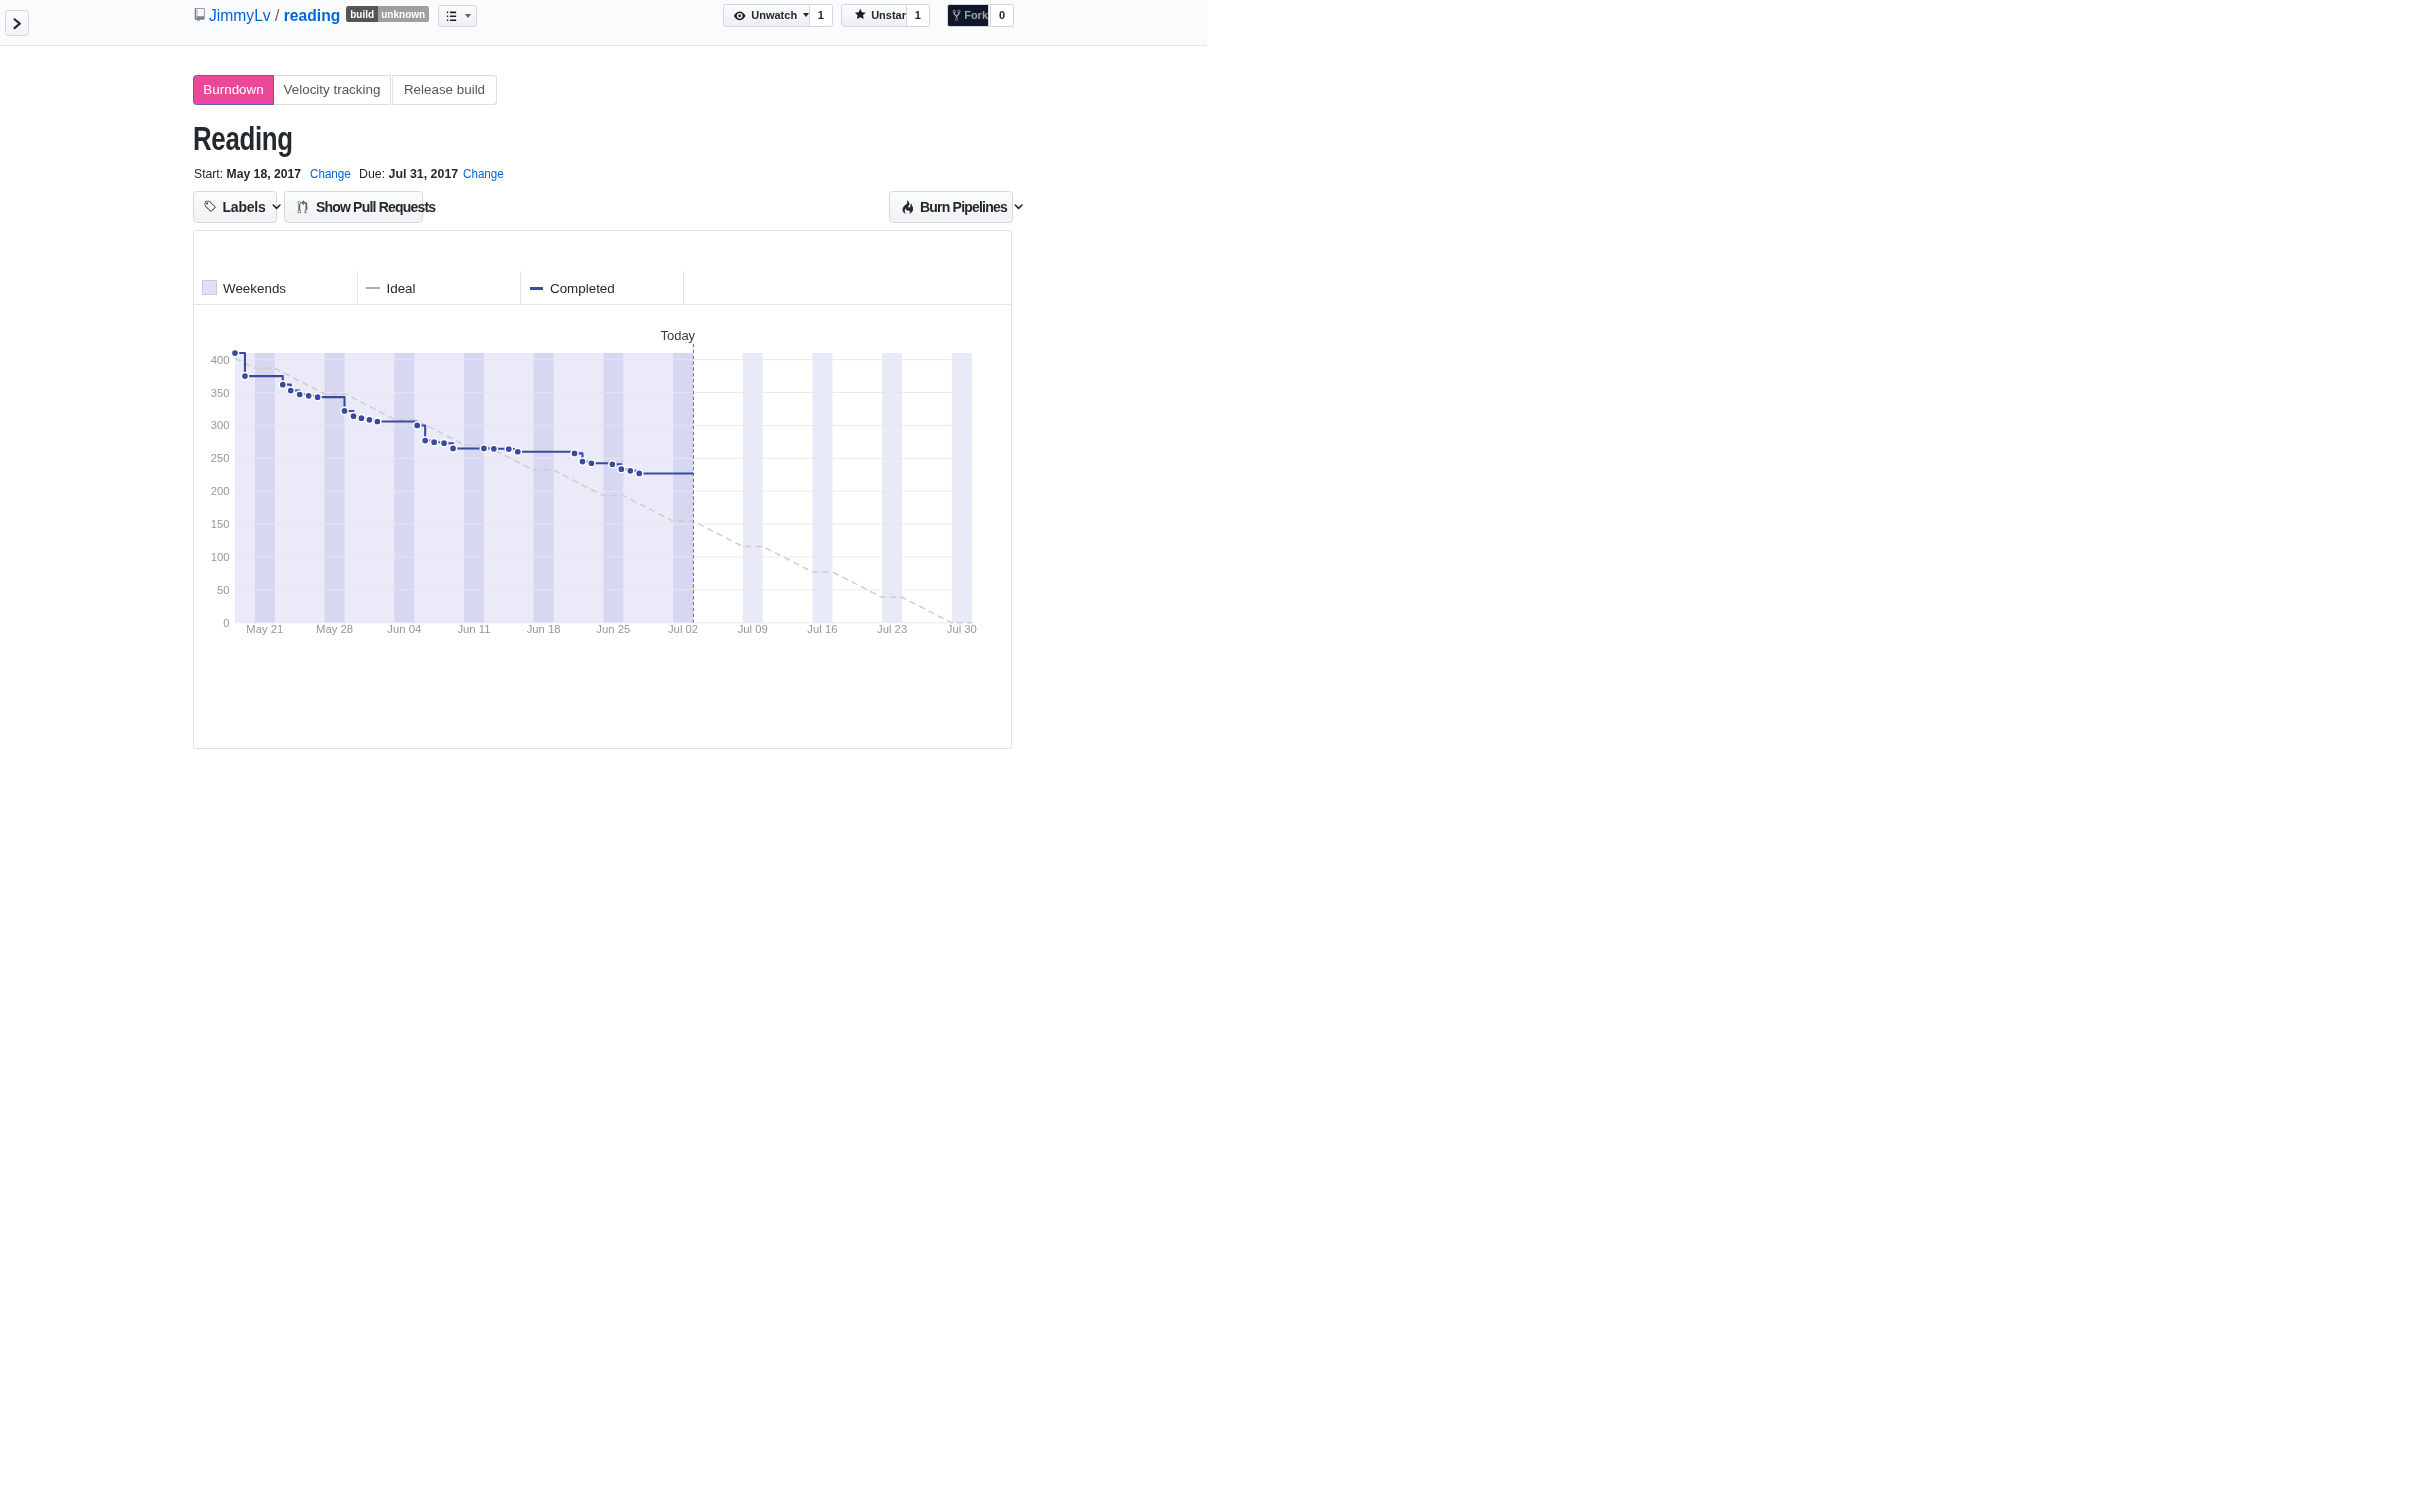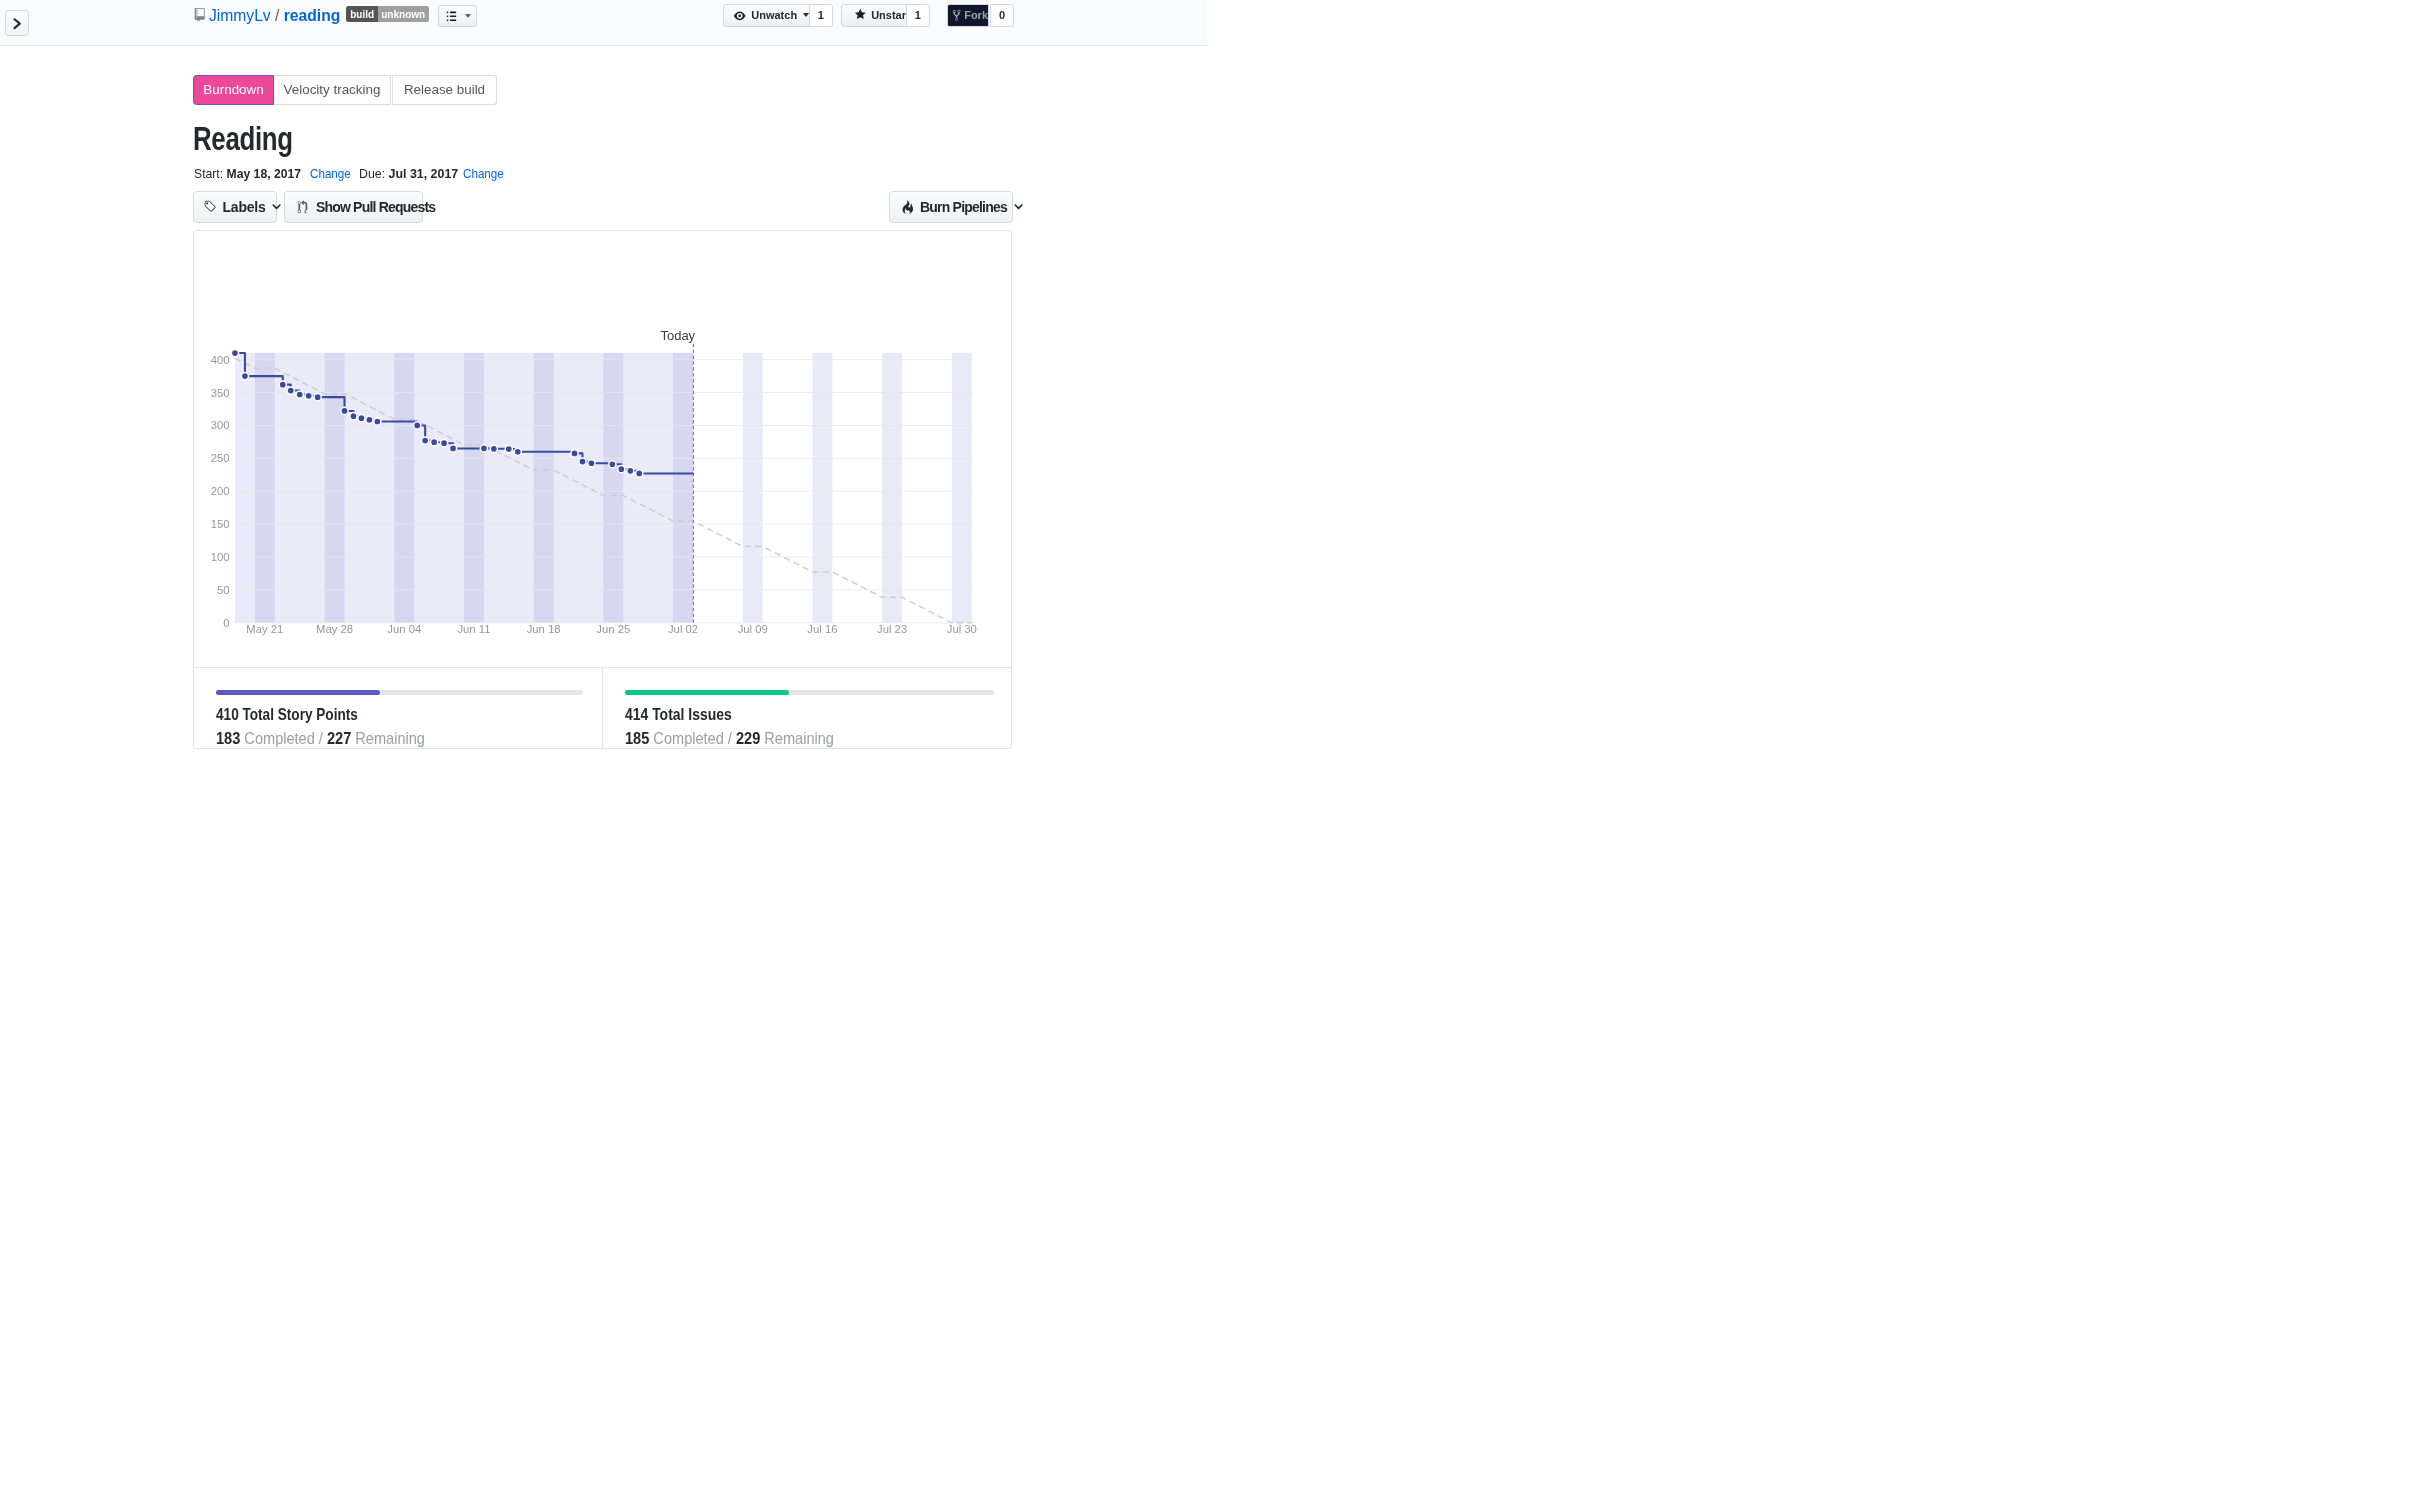--- a/index.html
+++ b/index.html
@@ -100,34 +100,35 @@
     <svg style="margin-right:6.7px" width="11.7" height="14.2" viewBox="0 0 12 16">
         <path fill-rule="evenodd" fill="#24292e" d="M5.05.31c.81 2.17.41 3.38-.52 4.31C3.55 5.67 1.98 6.45.9 7.98c-1.45 2.05-1.7 6.53 3.53 7.7-2.2-1.16-2.67-4.52-.3-6.61-.61 2.03.53 3.33 1.94 2.86 1.39-.47 2.3.53 2.27 1.67-.02.78-.31 1.44-1.13 1.81 3.42-.59 4.78-3.42 4.78-5.56 0-2.84-2.53-3.22-1.25-5.61-1.52.13-2.03 1.13-1.89 2.75.09 1.08-1.02 1.8-1.86 1.33-.67-.41-.66-1.19-.06-1.78C8.18 5.31 8.68 2.45 5.05.31z"></path>
       </svg>
       <span style="letter-spacing:-0.8px">Burn Pipelines</span>
       <svg style="margin-left:7.5px" width="9.2" height="5.9" viewBox="0 0 11 7">
         <path d="M1.5 1.2 L5.5 5.2 L9.5 1.2" fill="none" stroke="#24292e" stroke-width="2" stroke-linecap="round" stroke-linejoin="round"></path>
       </svg>
   </div>
 
   <div class="abs" style="left:0;top:230px;width:819px;height:519px;border:0.8px solid #dfe2e5;border-radius:2.5px">
-
-    <div class="abs" style="left:0;top:436px;width:100%;height:82px;border-top:0.8px solid #e5e5e7">
-      <div class="abs" style="left:0;top:0;width:409px;height:82px;border-right:0.8px solid #e5e5e7"></div>
-      <div class="abs" style="left:22px;top:22px;width:367px;height:4.6px;background:#e3e5e8;border-radius:2.5px">
-        <div style="width:164px;height:4.6px;background:#5b59c2;border-radius:2.5px"></div>
+    <div class="abs" style="left:0;top:40px;width:100%;height:34px;border-bottom:0.8px solid #e5e5e7">
+      <div class="abs" style="left:0;top:0;width:164px;height:34px;border-right:0.8px solid #e5e5e7">
+        <span class="abs" style="left:8.4px;top:9.2px;width:15px;height:15px;background:#dfe0f4;border:0.8px solid #c9cbe8"></span>
+        <span class="abs" style="left:29px;top:10px;font-size:13.4px">Weekends</span>
       </div>
-      <div class="abs" style="left:22px;top:37px;font-size:17px;font-weight:bold;transform:scaleX(0.80);transform-origin:0 0">410 Total Story Points</div>
-      <div class="abs" style="left:22px;top:61px;font-size:17px;color:#9ba0a6;transform:scaleX(0.857);transform-origin:0 0"><b style="color:#24292e">183</b> Completed / <b style="color:#24292e">227</b> Remaining</div>
-      <div class="abs" style="left:431px;top:22px;width:369px;height:4.6px;background:#e3e5e8;border-radius:2.5px">
-        <div style="width:164px;height:4.6px;background:#09c885;border-radius:2.5px"></div>
+      <div class="abs" style="left:164px;top:0;width:163px;height:34px;border-right:0.8px solid #e5e5e7">
+        <span class="abs" style="left:8.4px;top:16px;width:13.4px;height:2.1px;background:#ababab"></span>
+        <span class="abs" style="left:28.5px;top:10px;font-size:13.4px">Ideal</span>
       </div>
-      <div class="abs" style="left:431px;top:37px;font-size:17px;font-weight:bold;transform:scaleX(0.82);transform-origin:0 0">414 Total Issues</div>
-      <div class="abs" style="left:431px;top:61px;font-size:17px;color:#9ba0a6;transform:scaleX(0.857);transform-origin:0 0"><b style="color:#24292e">185</b> Completed / <b style="color:#24292e">229</b> Remaining</div>
-    </div>
+      <div class="abs" style="left:327px;top:0;width:163px;height:34px;border-right:0.8px solid #e5e5e7">
+        <span class="abs" style="left:8.8px;top:16px;width:13.4px;height:2.5px;background:#3a4a9f"></span>
+        <span class="abs" style="left:29px;top:10px;font-size:13.4px">Completed</span>
+      </div>
+    </div>
+
   </div>
 </div>
 <svg style="position:absolute;left:193px;top:306px" width="819" height="352" viewBox="0 0 977.0 420.0" font-family="'Liberation Sans',sans-serif">
 <rect x="73.76" y="56.0" width="23.76" height="322.0" fill="#e9eaf7"></rect>
     <rect x="156.92" y="56.0" width="23.76" height="322.0" fill="#e9eaf7"></rect>
     <rect x="240.08" y="56.0" width="23.76" height="322.0" fill="#e9eaf7"></rect>
     <rect x="323.24" y="56.0" width="23.76" height="322.0" fill="#e9eaf7"></rect>
     <rect x="406.4" y="56.0" width="23.76" height="322.0" fill="#e9eaf7"></rect>
     <rect x="489.56" y="56.0" width="23.76" height="322.0" fill="#e9eaf7"></rect>
     <rect x="572.72" y="56.0" width="23.76" height="322.0" fill="#e9eaf7"></rect>

